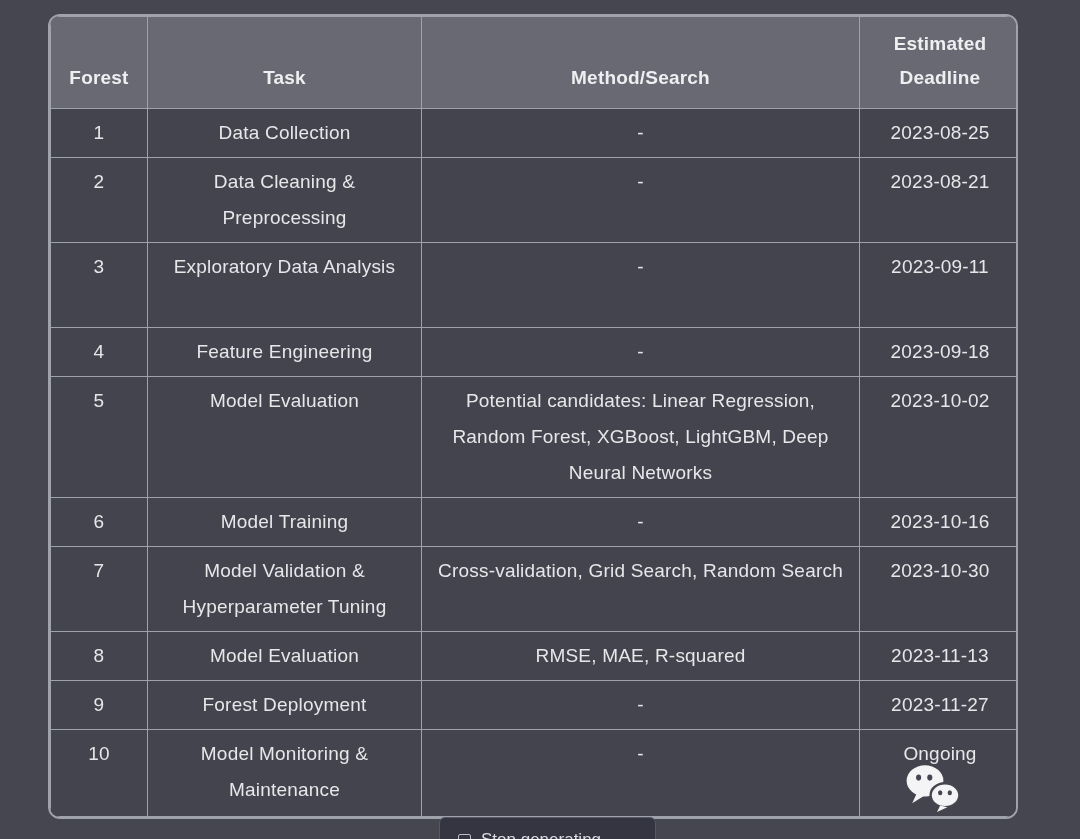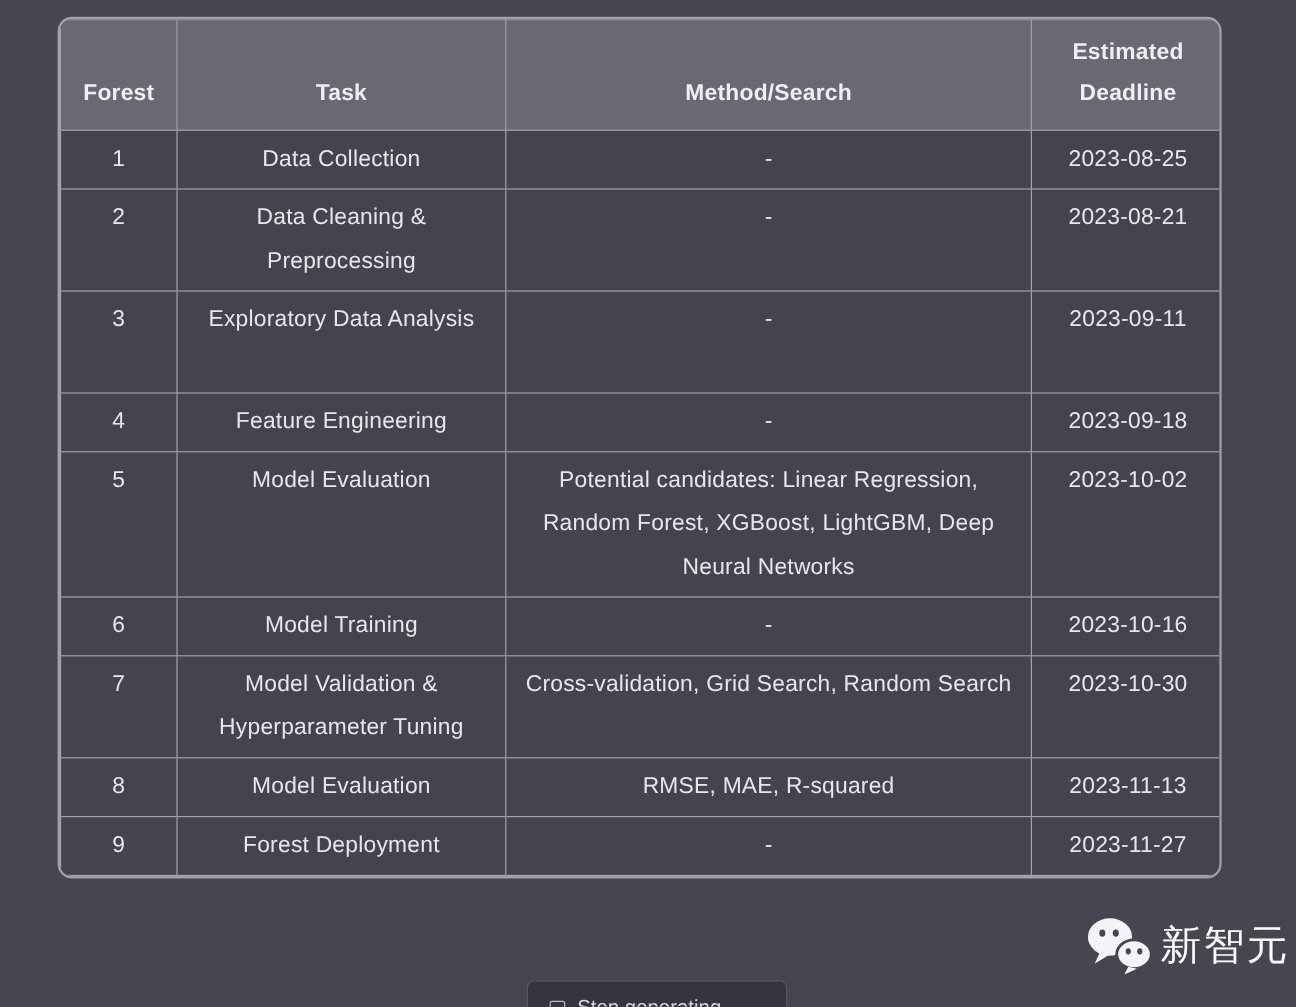--- a/index.html
+++ b/index.html
@@ -169,20 +169,26 @@
         <td>Model Evaluation</td>
         <td>RMSE, MAE, R-squared</td>
         <td>2023-11-13</td>
       </tr>
       <tr>
         <td>9</td>
         <td>Forest Deployment</td>
         <td>-</td>
         <td>2023-11-27</td>
       </tr>
+      <tr>
+        <td>10</td>
+        <td>Model Monitoring &amp; Maintenance</td>
+        <td>-</td>
+        <td>Ongoing</td>
+      </tr>
     </tbody>
   </table>
 </div>
 
 <div class="stop-button">
   <span class="stop-icon"></span>
   <span>Stop generating</span>
 </div>
 
 <div class="watermark">
@@ -193,14 +199,13 @@
         <path d="M15 37 L9 50 L25 40 Z" fill="#f4f4f6"></path>
         <ellipse cx="17" cy="18" rx="3.2" ry="3.8" fill="#45464f"></ellipse>
         <ellipse cx="31" cy="18" rx="3.2" ry="3.8" fill="#45464f"></ellipse>
         <ellipse cx="50" cy="40" rx="18" ry="15" fill="#f4f4f6" stroke="#45464f" stroke-width="3"></ellipse>
         <path d="M44 53 L40 61 L53 55 Z" fill="#f4f4f6"></path>
         <ellipse cx="44" cy="37" rx="2.7" ry="3.2" fill="#45464f"></ellipse>
         <ellipse cx="56" cy="37" rx="2.7" ry="3.2" fill="#45464f"></ellipse>
       </g>
     </svg>
   </span>
-  <span class="watermark-text">新智元</span>
 </div>
 
 </body></html>

